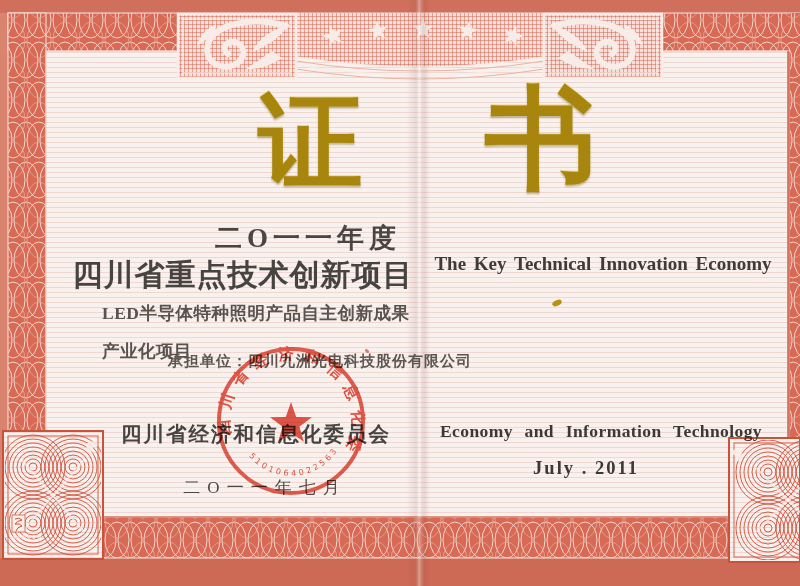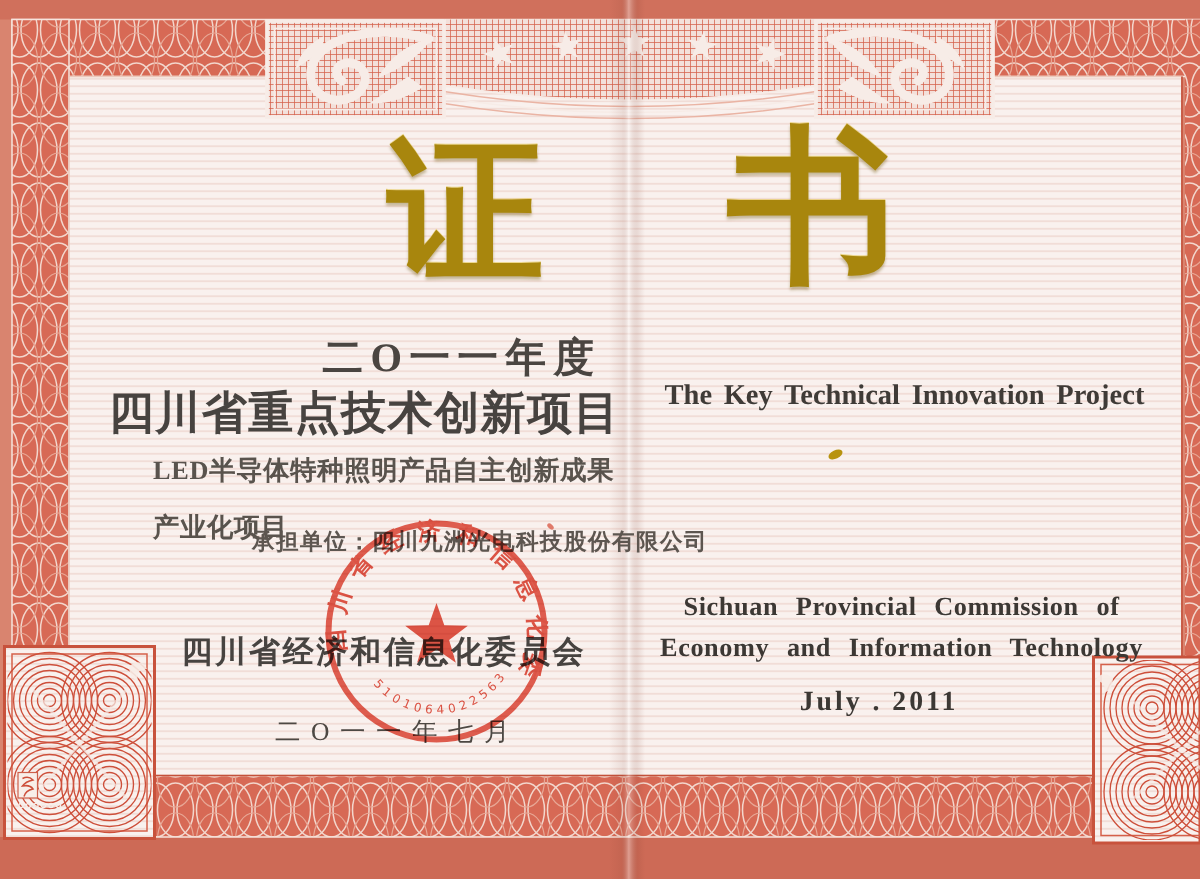--- a/index.html
+++ b/index.html
@@ -161,22 +161,21 @@
   <div class="t c gold gold-r">书</div>
 
   <div class="t c year">二O一一年度</div>
   <div class="t c award">四川省重点技术创新项目</div>
   <div class="t proj proj1">LED半导体特种照明产品自主创新成果</div>
   <div class="t proj proj2">产业化项目</div>
   <div class="t undert">承担单位：四川九洲光电科技股份有限公司</div>
   <div class="t c isscn">四川省经济和信息化委员会</div>
   <div class="t c datecn">二O一一年七月</div>
 
-  <div class="t c en1">The Key Technical Innovation Project</div>
-  <div class="t c enc enc1">Sichuan Provincial Commission of</div>
+  <div class="t c en1">The Key Technical Innovation Economy</div>
   <div class="t c enc enc2">Economy and Information Technology</div>
   <div class="t c dateen">July . 2011</div>
 
   <svg class="seal" viewBox="0 0 158 162">
     <circle cx="79" cy="81" r="72" fill="none" stroke="#e04c3c" stroke-width="4" opacity="0.95"></circle>
     <path id="ringArc" d="M20.7,102.2 A62,62 0 1 1 137.3,102.2" fill="none"></path>
     <text font-size="15.5" font-weight="bold" fill="#e04c3c" font-family="Liberation Serif, DejaVu Serif, serif">
       <textPath href="#ringArc" startOffset="8" textLength="286" lengthAdjust="spacing">四川省经济和信息化委员会</textPath>
     </text>
     <path fill="#e04c3c" d="M0,-22 L-5.2,-7.1 L-20.9,-6.8 L-8.4,2.7 L-12.9,17.8 L0,8.8 L12.9,17.8 L8.4,2.7 L20.9,-6.8 L5.2,-7.1 Z" transform="translate(79,84)"></path>

